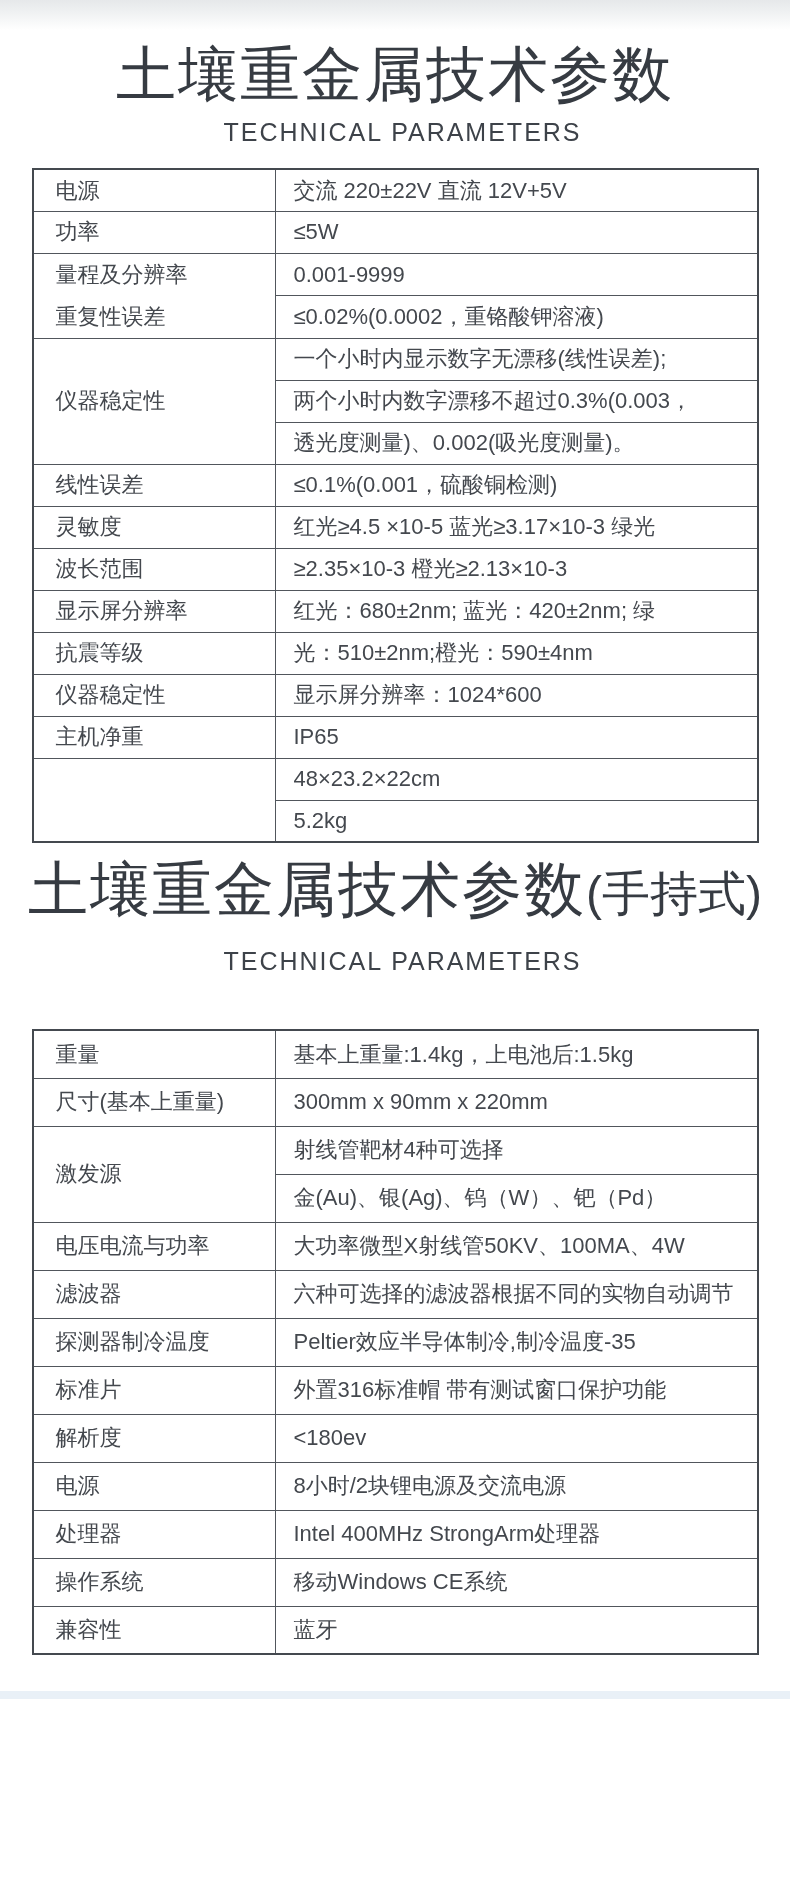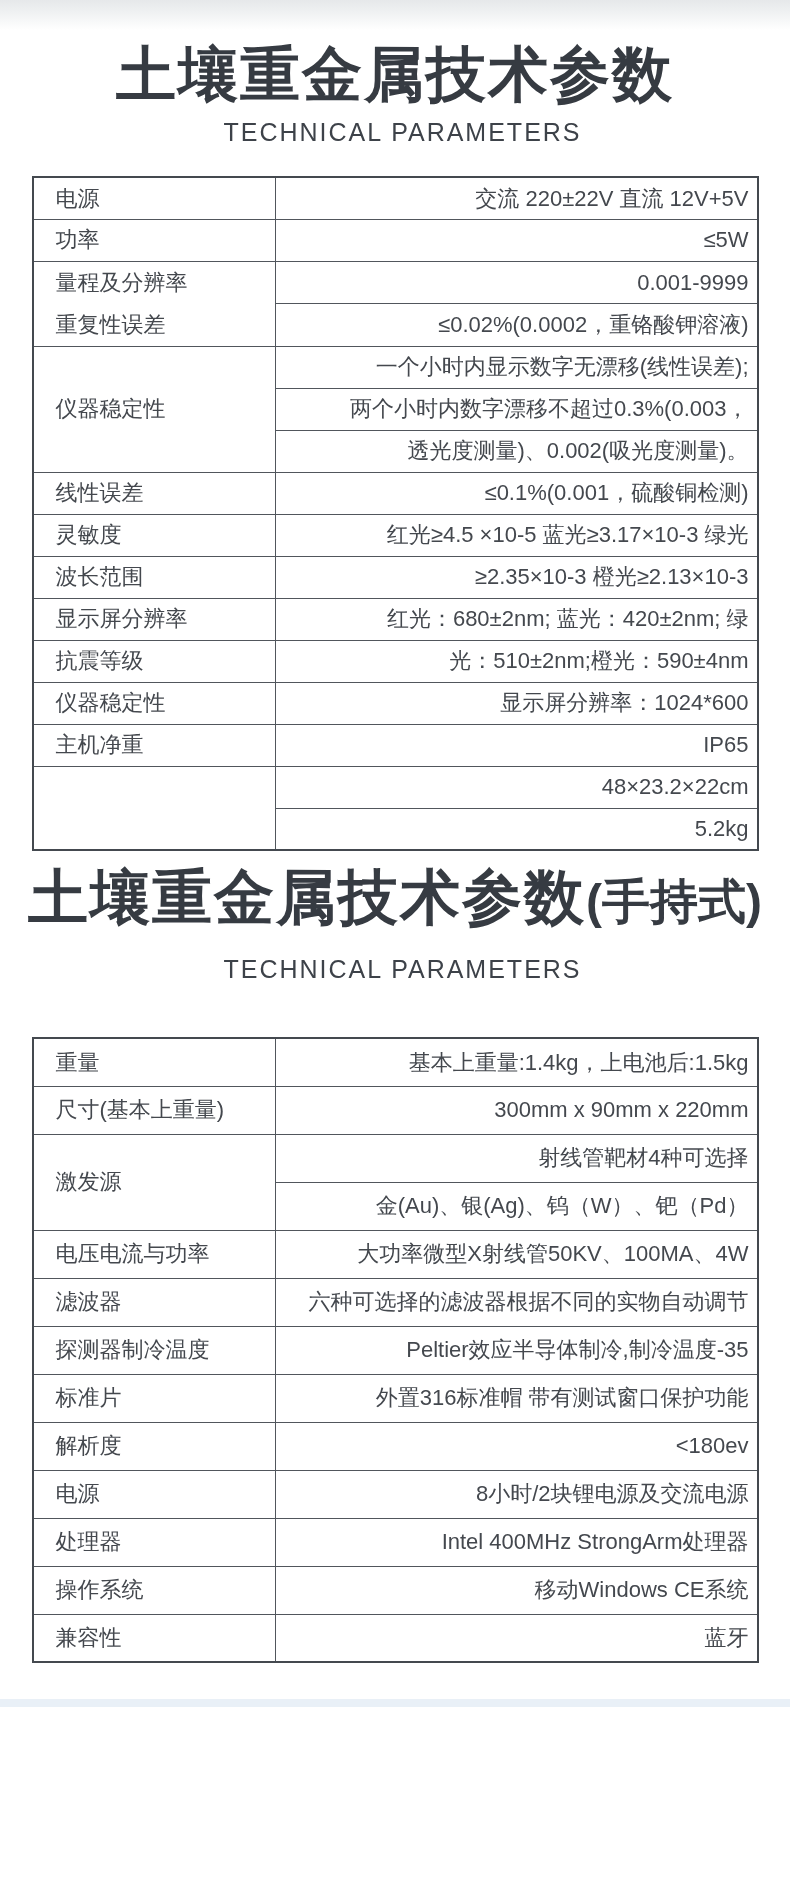--- a/index.html
+++ b/index.html
@@ -9,48 +9,48 @@
     color:#3c4147; overflow:hidden;
   }
   .band-top {
     height:30px;
     background:linear-gradient(to bottom,#e6e8ea 0%,#eff1f2 40%,#ffffff 100%);
   }
   .band-bottom { height:8px; margin-top:36px; background:#e9f0f7; }
 
   .sec-title {
     margin:10px 0 0; text-align:center;
-    font-size:60px; line-height:70px; font-weight:700;
+    font-size:60px; line-height:70px; font-weight:400;
     letter-spacing:2px; color:#363b42;
   }
   .sec-title .suffix { font-size:48px; letter-spacing:0; }
   .sec-title.second { line-height:74px; }
   .subtitle {
     margin-top:6px; text-align:center;
     font-size:25px; line-height:32px; font-weight:500;
     letter-spacing:2px; color:#3d4249;padding-left:15px;
   }
   .subtitle.second { margin-top:14px; }
 
   table.spec {
-    width:727px; margin:28px auto 0;
+    width:727px; margin:20px auto 0;
     border-collapse:collapse; table-layout:fixed;
     border:2px solid #44494f;
   }
   table.spec.t2 { margin-top:52px; }
   table.spec td {
     border:1px solid #51565c; vertical-align:middle;
     font-size:22px; color:#44484e; line-height:1.25;
     overflow:hidden; white-space:nowrap;
   }
   .t1 tr { height:42px; }
   .t2 tr { height:48px; }
   .t2 td { font-size:21px; }
   td.label { width:213px; padding:0 6px 0 22px; }
-  td.value { padding:0 8px 0 18px;text-align:right; }
+  td.value { padding:0 8px 0 18px; }
   td.lbl-stack { padding:0; }
   td.lbl-stack .line {
     height:42px; display:flex; align-items:center; padding-left:22px;
   }
 </style>
 </head>
 <body>
 
 <div class="band-top"></div>
 

